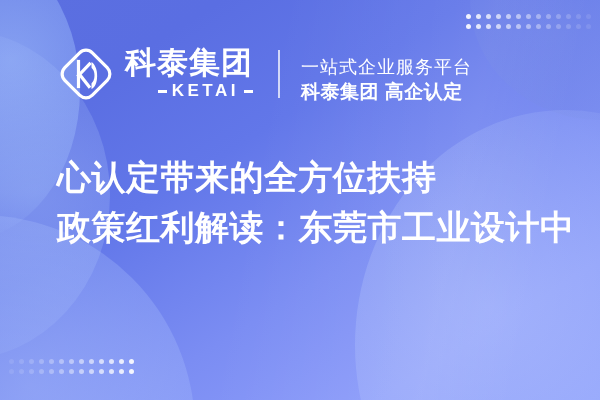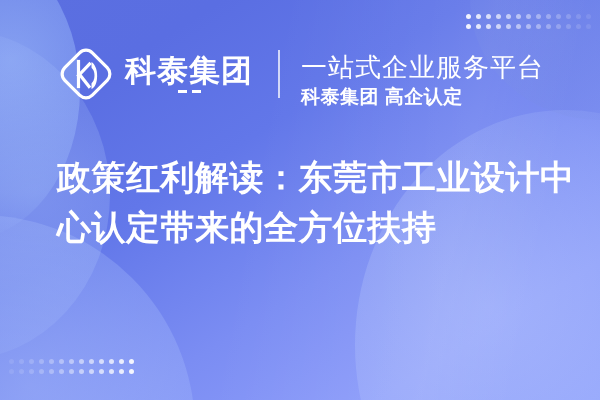--- a/index.html
+++ b/index.html
@@ -142,21 +142,21 @@
     width: 58px;
     height: 58px;
     flex: 0 0 auto;
   }
   .logo-mark svg {
     display: block;
   }
   .logo-wordmark {
     display: flex;
     flex-direction: column;
-    align-items: center;
+    align-items: flex-end;
     justify-content: center;
   }
   .logo-cn {
     font-size: 31px;
     line-height: 1.02;
     font-weight: bold;
     color: #ffffff;
     letter-spacing: 1px;
     white-space: nowrap;
   }
@@ -188,21 +188,21 @@
     flex: 0 0 auto;
   }
 
   .tagline {
     display: flex;
     flex-direction: column;
     justify-content: center;
     gap: 4px;
   }
   .tagline-main {
-    font-size: 26px;
+    font-size: 18px;
     line-height: 1.12;
     color: #ffffff;
     letter-spacing: 1px;
     white-space: nowrap;
     margin-top: 12px;
   }
   .tagline-sub {
     font-size: 19px;
     line-height: 1.12;
     color: #ffffff;
@@ -318,31 +318,32 @@
             <path d="M23.0 30.0 L32.0 41.5"></path>
           </g>
           <path d="M34.5 17.0 L34.5 44.0 C41.5 41.5 42.5 22.0 34.5 17.0 Z" fill="#ffffff"></path>
           <path d="M34.0 22.5 L34.0 38.5 C38.4 36.5 38.9 25.2 34.0 22.5 Z" fill="#5b6fe0"></path>
         </svg>
       </div>
       <div class="logo-wordmark">
         <div class="logo-cn">科泰集团</div>
         <div class="logo-en-row">
           <span class="logo-rule"></span>
+          <span class="logo-en">KETAI</span>
           <span class="logo-rule"></span>
         </div>
       </div>
     </div>
 
     <div class="divider"></div>
 
     <div class="tagline">
       <div class="tagline-main">一站式企业服务平台</div>
       <div class="tagline-sub">科泰集团 高企认定</div>
     </div>
   </div>
 
   <div class="headline">
+    <div class="headline-line">心认定带来的全方位扶持</div>
     <div class="headline-line">政策红利解读：东莞市工业设计中</div>
-    <div class="headline-line">心认定带来的全方位扶持</div>
   </div>
 
 </div>
 
 </body></html>

